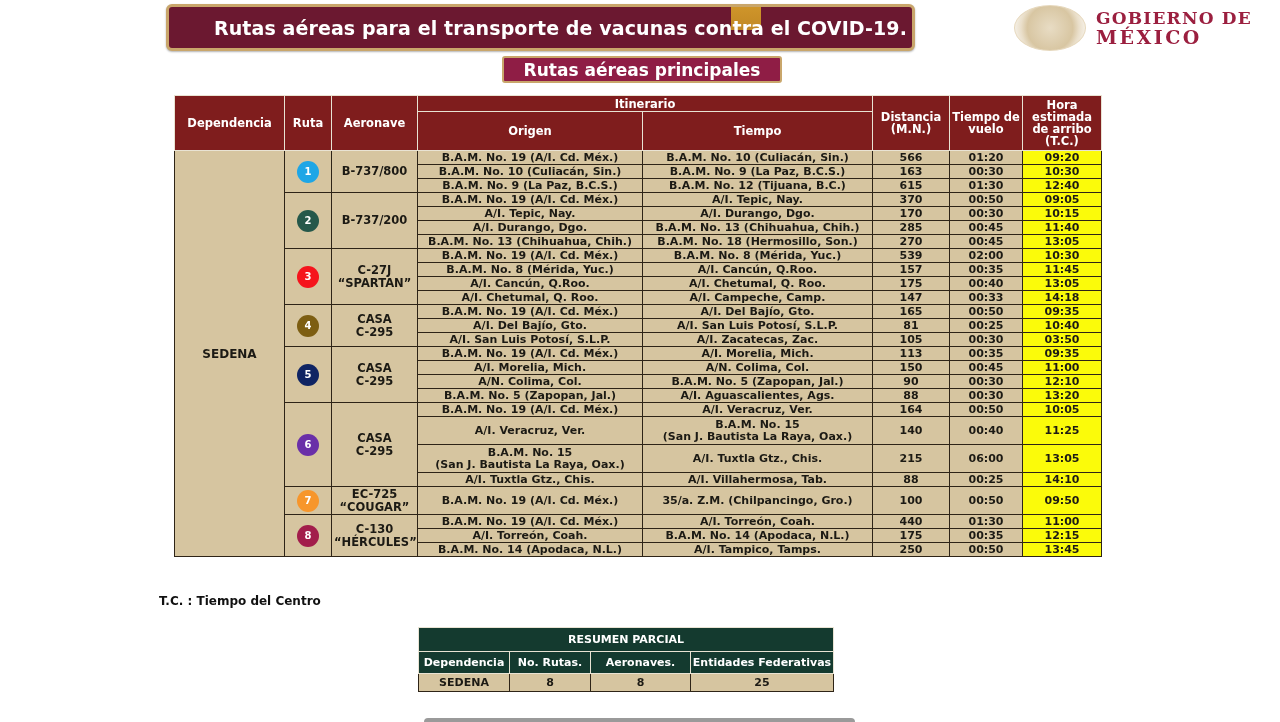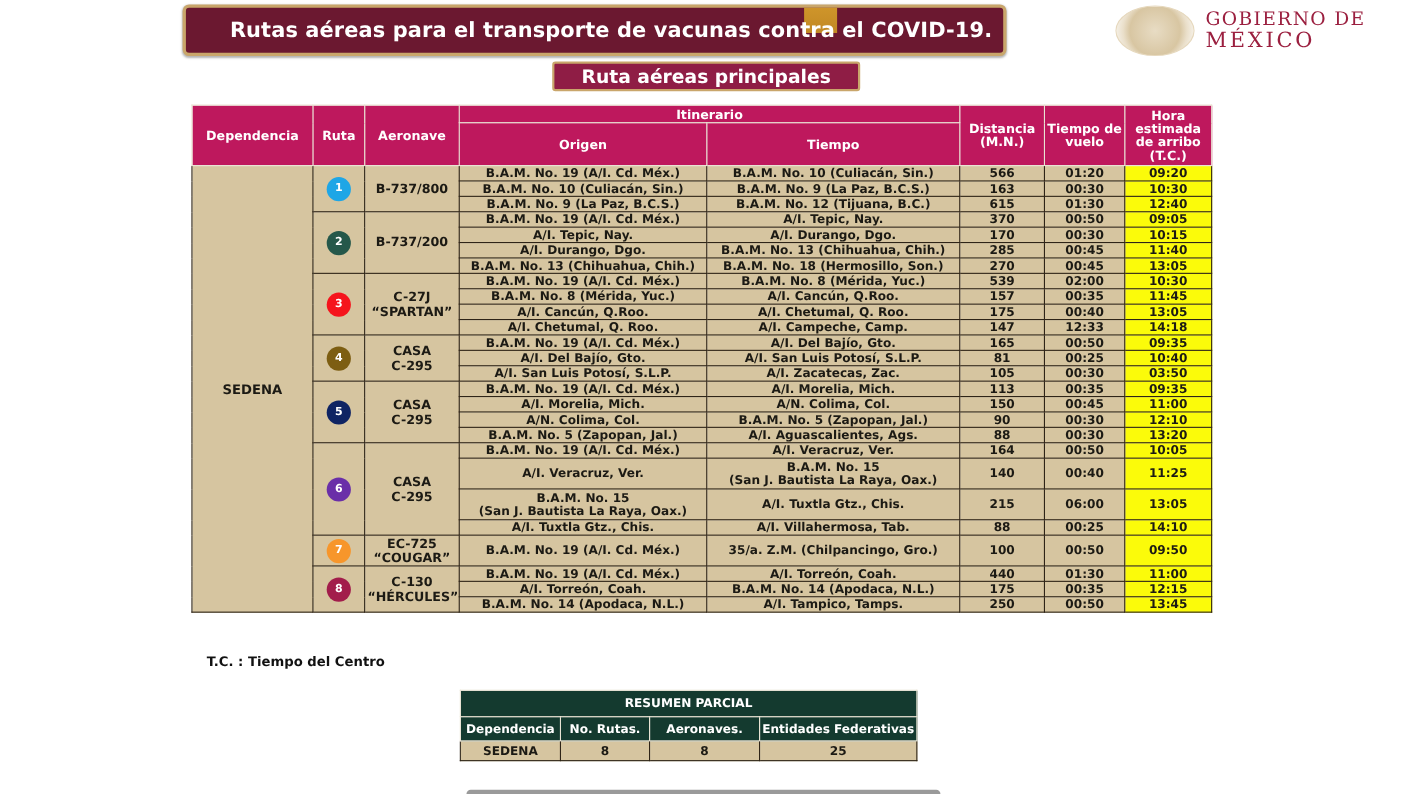--- a/index.html
+++ b/index.html
@@ -3,21 +3,21 @@
 <meta charset="utf-8">
 <style>
   * { box-sizing: border-box; margin: 0; padding: 0; }
   html, body { width: 1280px; height: 722px; background: #ffffff; overflow: hidden; }
   body { position: relative; font-family: "DejaVu Sans", sans-serif; color: #1b1b1b; }
 
   .title-banner {
     position: absolute; left: 166px; top: 4px; width: 749px; height: 47px;
     background: #6b1830; border: 3px solid #c9a66b; border-radius: 6px;
     box-shadow: 0 1px 2px rgba(0,0,0,0.3);
-    display: flex; align-items: center; justify-content: flex-start;
+    display: flex; align-items: center; justify-content: center;
     color: #ffffff; font-weight: bold; font-size: 19px; letter-spacing: 0.1px;
     overflow: hidden;
     padding-left: 40px;
   }
   .title-banner .ribbon {
     position: absolute; left: 562px; top: -3px; width: 30px; height: 26px;
     background: linear-gradient(#e2ad2a, #d19c22); opacity: 0.85;
   }
   .title-banner span { position: relative; z-index: 2; }
 
@@ -27,64 +27,64 @@
     color: #ffffff; font-weight: bold; font-size: 17px;
     display: flex; align-items: center; justify-content: center;
   }
 
   .logo { position: absolute; left: 1014px; top: 4px; width: 262px; height: 48px; display: flex; align-items: center; }
   .logo .seal {
     width: 72px; height: 46px; border-radius: 50%;
     background: radial-gradient(circle at 50% 50%, #e8dcc4 0%, #d8c6a2 55%, #eadfca 70%, #fff 100%);
     border: 1px solid #e6d8bd;
   }
-  .logo .words { margin-left: 10px; display: flex; flex-direction: column; color: #9b1f3f; font-family: "DejaVu Serif", serif; font-weight: normal; line-height: 1; }
+  .logo .words { margin-left: 10px; display: flex; flex-direction: column; color: #9b1f3f; font-family: "DejaVu Serif", serif; font-weight: bold; line-height: 1; }
   .logo .w1 { font-size: 17px; letter-spacing: 1.2px; }
   .logo .w2 { font-size: 19px; letter-spacing: 2.5px; margin-top: 1px; }
 
   
   .main-table { position: absolute; left: 174px; top: 95px; width: 927px; }
   table.routes { border-collapse: collapse; table-layout: fixed; width: 927px; font-size: 11px; font-weight: bold; }
   table.routes th {
-    background: #be185d; color: #ffffff; font-size: 11.5px; font-weight: bold;
+    background: #7f1d1d; color: #ffffff; font-size: 11.5px; font-weight: bold;
     border: 1px solid #e9e3d3; text-align: center; vertical-align: middle; line-height: 12px;
   }
   table.routes td {
     background: #d6c5a0; border: 1px solid #2e2417; text-align: center; vertical-align: middle;
     line-height: 12px; height: 14px; padding: 0 2px; white-space: nowrap; color: #1c1a14;
   }
   table.routes td.tall { height: 28px; }
   table.routes td.hora { background: #fbfb0a; }
   table.routes td.dep { font-size: 12px; }
   table.routes td.aero { font-size: 11.5px; white-space: normal; line-height: 13px; margin-top: 15px; }
   .badge {
     display: inline-flex; width: 22px; height: 22px; border-radius: 50%;
     color: #fff; font-size: 10px; font-weight: bold; align-items: center; justify-content: center;
   }
 
-  .footnote { position: absolute; left: 188px; top: 594px; font-size: 12px; font-weight: bold; color: #111; }
+  .footnote { position: absolute; left: 159px; top: 594px; font-size: 12px; font-weight: bold; color: #111; }
 
   .summary { position: absolute; left: 418px; top: 627px; width: 376px; }
   table.sum { border-collapse: collapse; table-layout: fixed; width: 415px; font-size: 11px; font-weight: bold; }
   table.sum th { background: #143a2f; color: #fff; border: 1px solid #e9e3d3; height: 22px; font-size: 11px; }
   table.sum th.sum-title { height: 24px; }
   table.sum td { background: #d6c5a0; border: 1px solid #2e2417; text-align: center; height: 18px; color: #1c1a14; }
 
   .bottom-bar { position: absolute; left: 424px; top: 718px; width: 431px; height: 10px; background: #9a9a9a; border-radius: 4px 4px 0 0; }
 </style>
 </head>
 <body>
 
 <div class="title-banner">
   <div class="ribbon"></div>
   <span>Rutas aéreas para el transporte de vacunas contra el COVID-19.</span>
 </div>
 
 <div class="subtitle-banner">
-  <span>Ruta aéreas principales</span>
+  <span>Rutas aéreas principales</span>
 </div>
 
 <div class="logo">
   <div class="seal"></div>
   <div class="words">
     <span class="w1">GOBIERNO DE</span>
     <span class="w2">MÉXICO</span>
   </div>
 </div>
 
@@ -190,21 +190,21 @@
           <td>A/I. Cancún, Q.Roo.</td>
           <td>A/I. Chetumal, Q. Roo.</td>
           <td>175</td>
           <td>00:40</td>
           <td class="hora">13:05</td>
         </tr>
         <tr>
           <td>A/I. Chetumal, Q. Roo.</td>
           <td>A/I. Campeche, Camp.</td>
           <td>147</td>
-          <td>12:33</td>
+          <td>00:33</td>
           <td class="hora">14:18</td>
         </tr>
         <tr>
           <td rowspan="3"><span class="badge" style="background: rgb(125, 94, 18);">4</span></td>
           <td rowspan="3" class="aero">CASA<br>C-295</td>
           <td>B.A.M. No. 19 (A/I. Cd. Méx.)</td>
           <td>A/I. Del Bajío, Gto.</td>
           <td>165</td>
           <td>00:50</td>
           <td class="hora">09:35</td>

